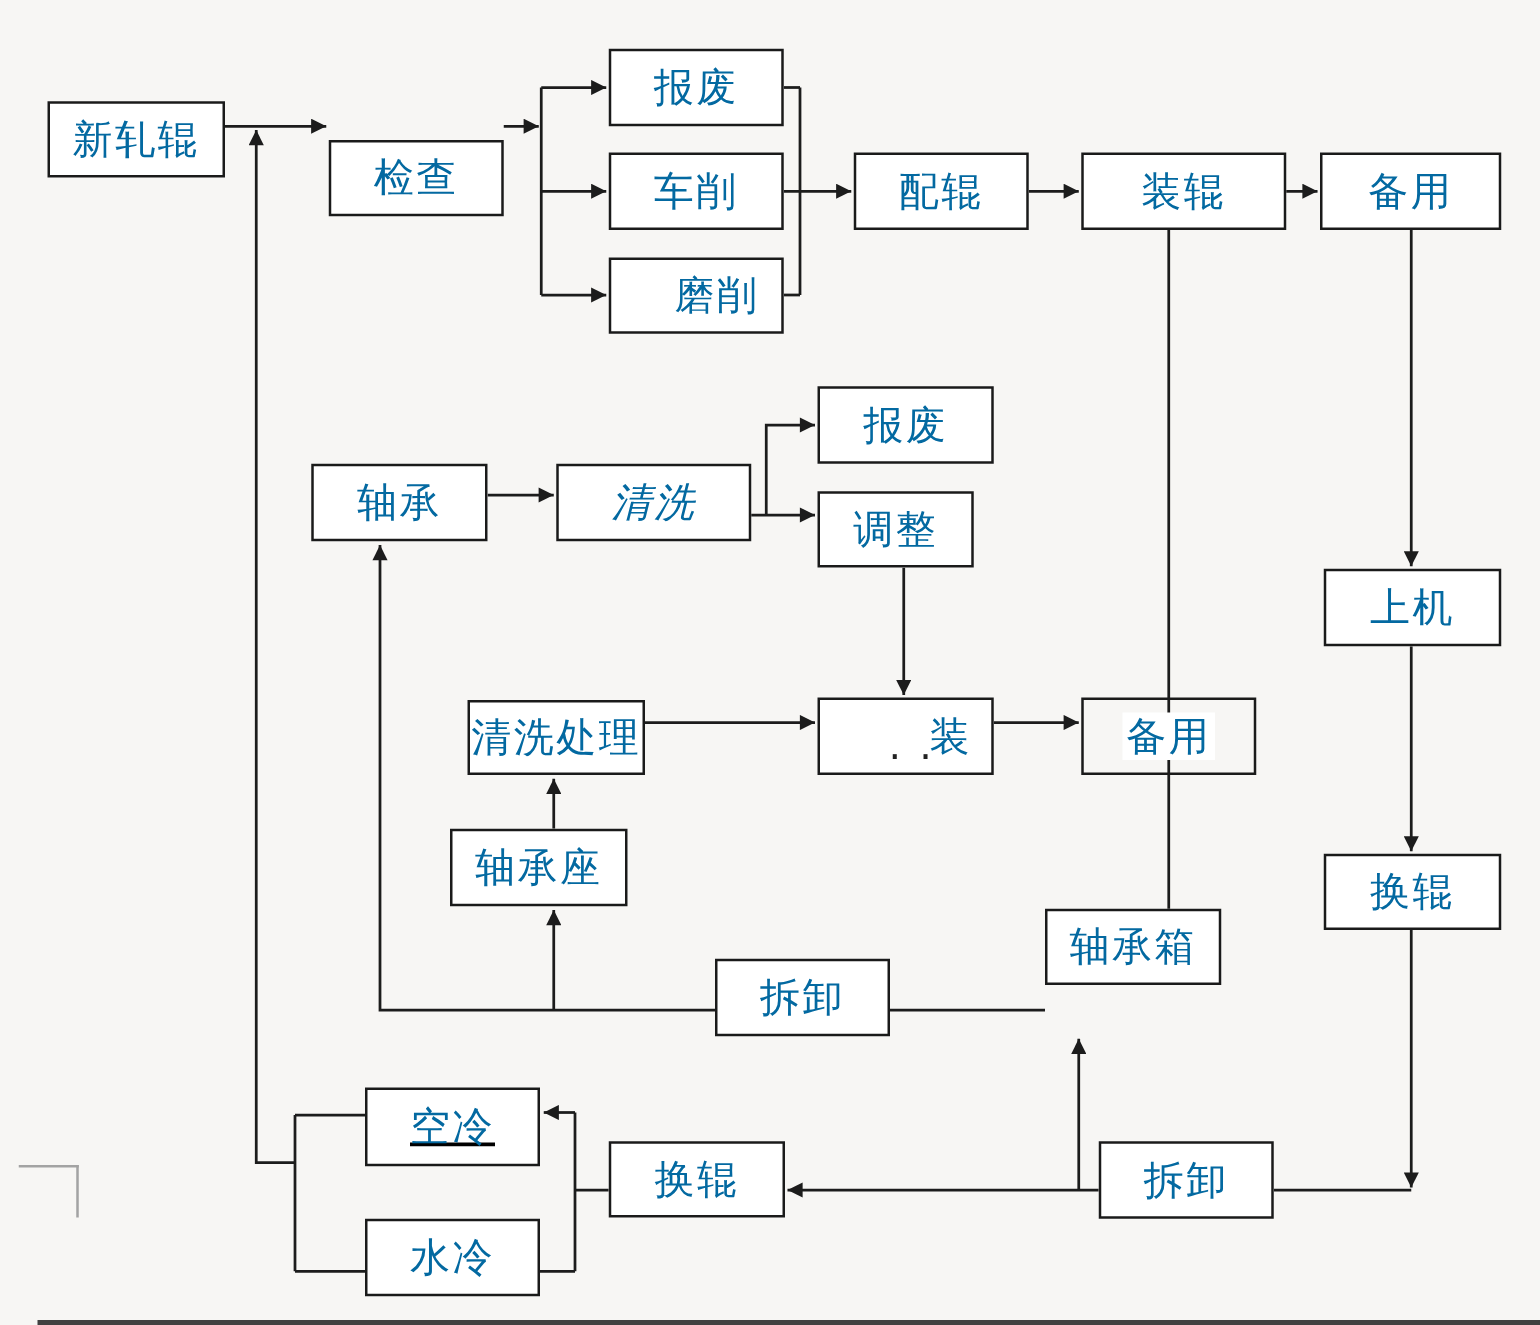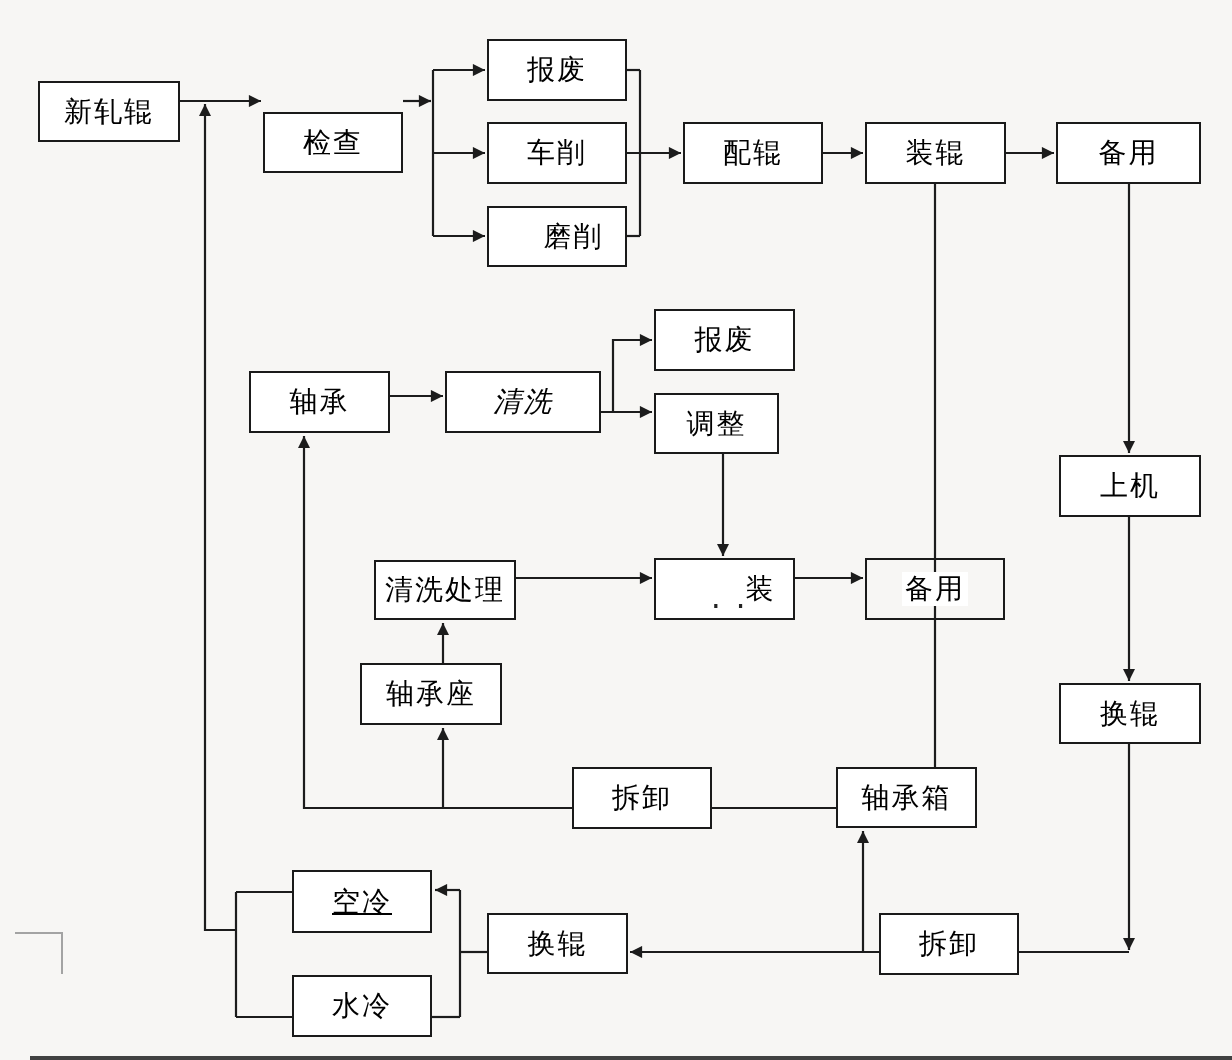--- a/index.html
+++ b/index.html
@@ -9,21 +9,21 @@
     font-family:"DejaVu Sans","Liberation Sans",sans-serif;
   }
   svg.edge-layer{position:absolute;left:0;top:0;width:1232px;height:1060px;z-index:1;}
   .edge{fill:none;stroke:#1c1c1c;stroke-width:2.2px;}
   .node{
     position:absolute;box-sizing:border-box;z-index:2;
     background:#ffffff;border:2px solid #1a1a1a;
     display:flex;align-items:center;justify-content:center;
   }
   .node .lbl{
-    font-size:28px;color:#000000;letter-spacing:2px;line-height:1.2;
+    font-size:32px;color:#0369a1;letter-spacing:2px;line-height:1.2;
     white-space:nowrap;
   }
   .node.transparent{background:transparent;}
   .node.transparent .lbl{background:#ffffff;padding:0 3px;}
   .node.shifted .lbl{transform:translateX(36px);}
   .dots{
     position:absolute;left:52px;top:26px;font-size:26px;letter-spacing:9px;
     color:#222222;line-height:1;font-family:"DejaVu Sans Mono",monospace;
   }
   .corner-mark-h{position:absolute;left:15px;top:932px;width:48px;height:2px;background:#a3a3a3;z-index:1;}
@@ -93,21 +93,21 @@
       </div>
       <div class="node" style="left: 487px; top: 122px; width: 140px; height: 62px;">
         <span class="lbl">车削</span>
       </div>
       <div class="node" style="left: 487px; top: 206px; width: 140px; height: 61px; padding-left: 33px;">
         <span class="lbl">磨削</span>
       </div>
       <div class="node" style="left: 683px; top: 122px; width: 140px; height: 62px;">
         <span class="lbl">配辊</span>
       </div>
-      <div class="node" style="left: 865px; top: 122px; width: 141px; height: 62px;">
+      <div class="node" style="left: 865px; top: 122px; width: 164px; height: 62px;">
         <span class="lbl">装辊</span>
       </div>
       <div class="node" style="left: 1056px; top: 122px; width: 145px; height: 62px;">
         <span class="lbl">备用</span>
       </div>
       <div class="node" style="left: 1059px; top: 455px; width: 142px; height: 62px;">
         <span class="lbl">上机</span>
       </div>
       <div class="node" style="left: 1059px; top: 683px; width: 142px; height: 61px;">
         <span class="lbl">换辊</span>
@@ -133,21 +133,21 @@
       </div>
       <div class="node transparent" style="left: 865px; top: 558px; width: 140px; height: 62px;">
         <span class="lbl">备用</span>
       </div>
       <div class="node" style="left: 360px; top: 663px; width: 142px; height: 62px;">
         <span class="lbl">轴承座</span>
       </div>
       <div class="node" style="left: 572px; top: 767px; width: 140px; height: 62px;">
         <span class="lbl">拆卸</span>
       </div>
-      <div class="node" style="left: 836px; top: 767px; width: 141px; height: 61px;">
+      <div class="node" style="left: 836px; top: 727px; width: 141px; height: 61px;">
         <span class="lbl">轴承箱</span>
       </div>
       <div class="node" style="left: 292px; top: 870px; width: 140px; height: 63px; text-decoration: underline;">
         <span class="lbl">空冷</span>
       </div>
       <div class="node" style="left: 292px; top: 975px; width: 140px; height: 62px;">
         <span class="lbl">水冷</span>
       </div>
       <div class="node" style="left: 487px; top: 913px; width: 141px; height: 61px;">
         <span class="lbl">换辊</span>

